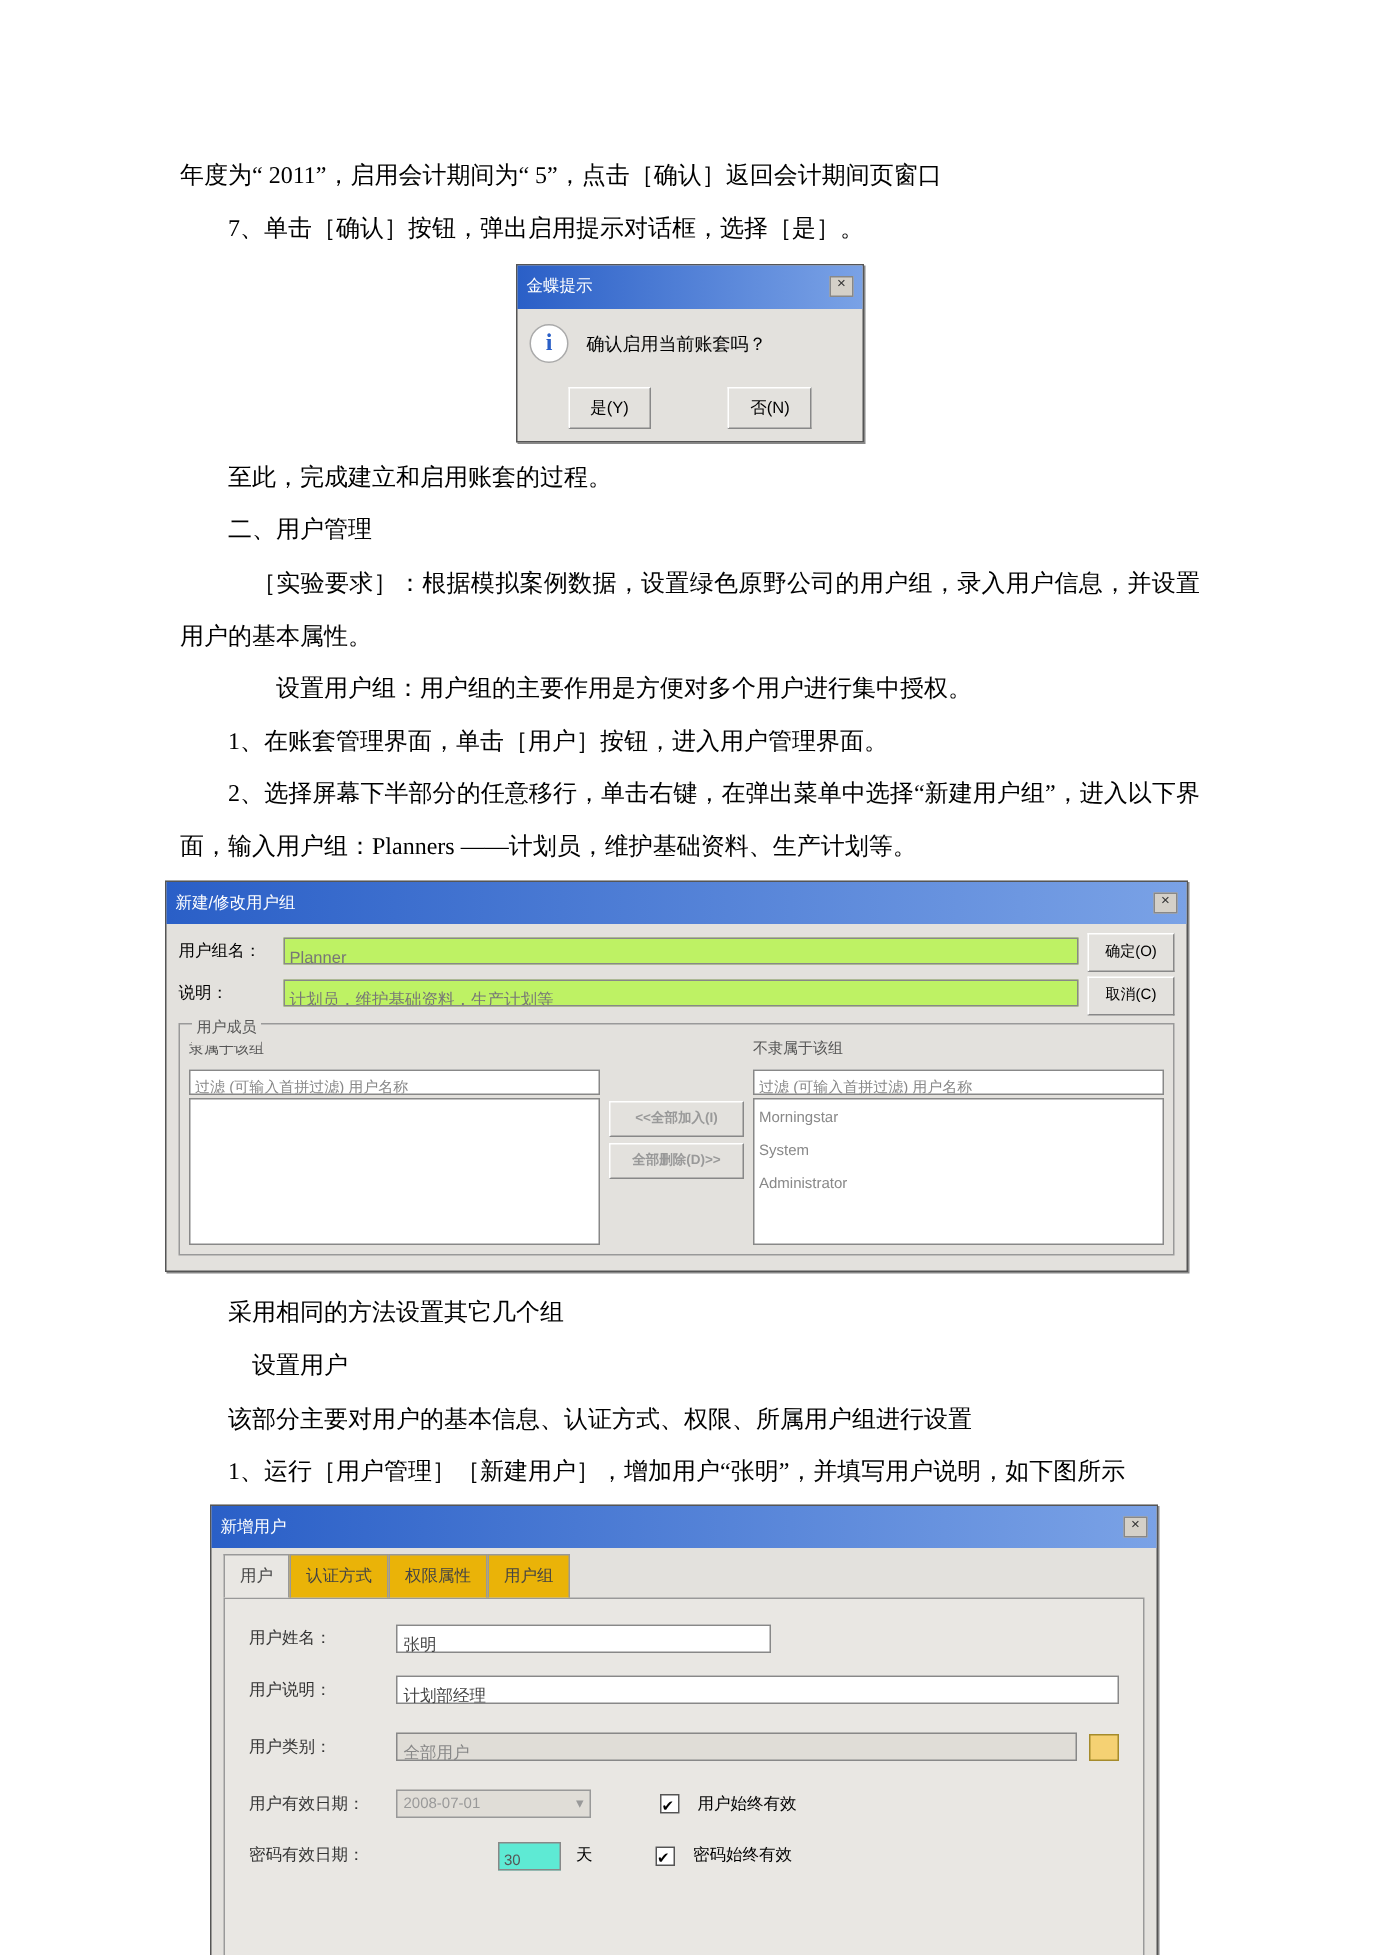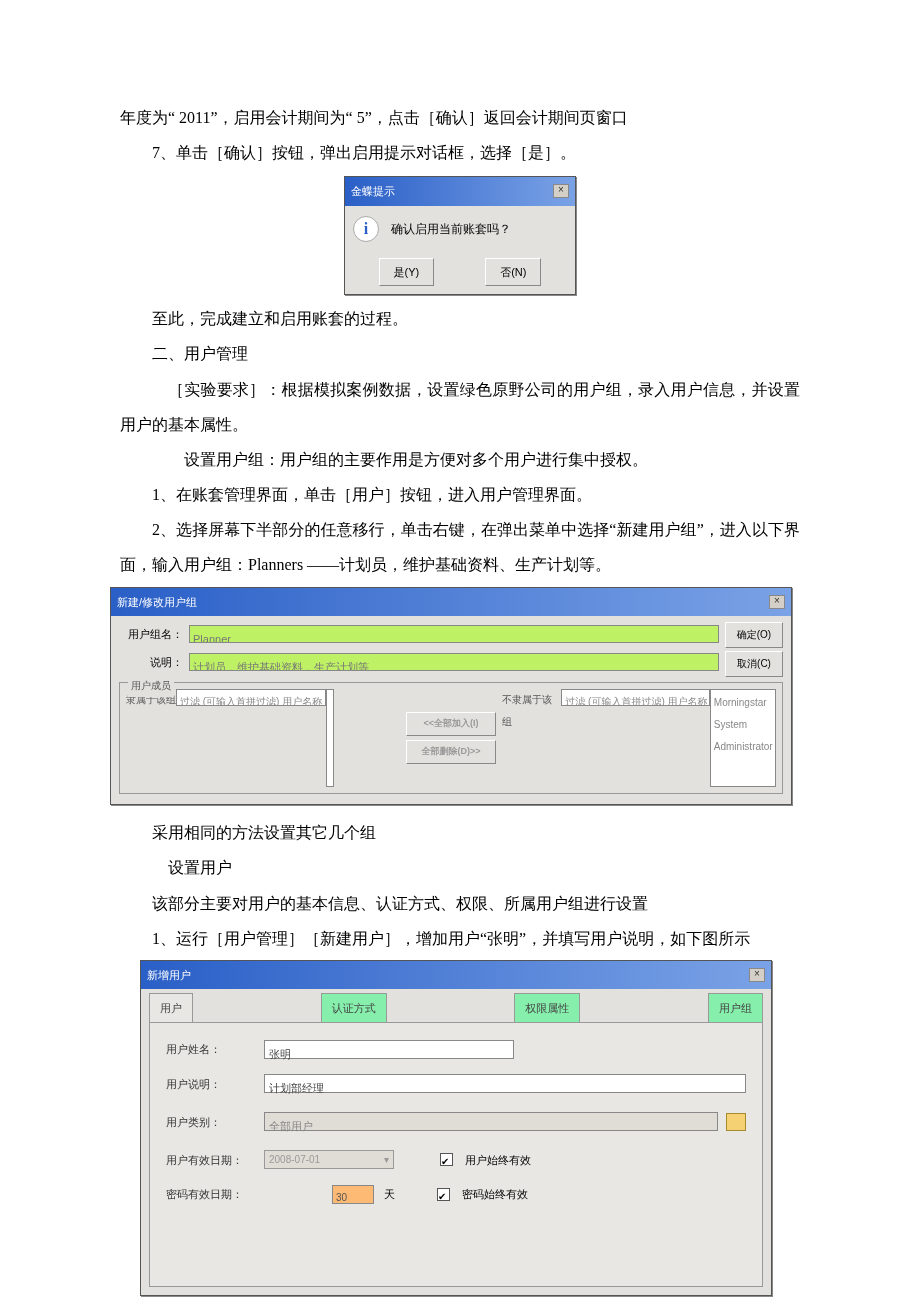--- a/index.html
+++ b/index.html
@@ -70,54 +70,54 @@
 
   
   .dlg-confirm { width:230px; }
   .dlg-confirm .body { padding:10px 8px; display:flex; align-items:center; gap:12px; }
   .dlg-confirm .btnrow { display:flex; justify-content:space-around; padding:6px 8px 8px; }
 
   
   .dlg-group { width:680px; }
   .dlg-group .body { padding:6px 8px 10px; }
   .dlg-group .row { display:flex; align-items:center; gap:6px; margin-bottom:4px; }
-  .dlg-group .lbl { width:64px; font-size:11px;text-align:right; }
+  .dlg-group .lbl { width:64px; font-size:11px; }
   .dlg-group .field { flex:1; background:#bef264; border:1px solid #888; height:14px; padding:1px 3px; font-size:11px; color:#777; overflow:hidden; white-space:nowrap; }
   .dlg-group .sidebtns { width:58px; display:flex; flex-direction:column; gap:3px; }
   .dlg-group .sidebtns .wbtn { padding:1px 4px; font-size:10px; text-align:center; }
   .dlg-group .toprow { display:flex; gap:6px; }
   .dlg-group .toprow .left { flex:1; }
   .dlg-group .groupbox {
     border:1px solid #999; padding:6px; background:#e3e1dd; position:relative; margin-top:4px;
   }
   .dlg-group .groupbox .legend { position:absolute; top:-8px; left:8px; background:#e3e1dd; font-size:10px; padding:0 3px; color:#555;}
   .dlg-group .cols { display:flex; }
-  .dlg-group .col { flex:1; display:flex; flex-direction:row; }
+  .dlg-group .col { flex:1; display:flex; flex-direction:column; }
   .dlg-group .col-mid { width:90px; flex:none; display:flex; flex-direction:column; justify-content:center; gap:4px; padding:0 6px;}
   .dlg-group .col-mid .wbtn { font-size:9px; padding:1px 2px; text-align:center; color:#999;font-weight:bold;}
   .dlg-group .col .sub { font-size:10px; color:#555; margin-bottom:2px;}
   .dlg-group .listarea { background:#fff; border:1px solid #888; height:92px; font-size:10px; color:#888; padding:2px 3px; white-space:pre; overflow:hidden;}
   .dlg-group .filter { background:#fff; border:1px solid #888; height:13px; padding:1px 3px; font-size:10px; color:#888; margin-bottom:2px; overflow:hidden; white-space:nowrap;}
 
   
   .dlg-user { width:630px; }
   .dlg-user .body { padding:4px 8px 8px; }
-  .dlg-user .tabs { font-size:11px; color:#444; display:flex; gap:0;justify-content:space-between; }
-  .dlg-user .tab { padding:2px 10px; background:#86efac; border:1px solid #999; border-bottom:none; }
+  .dlg-user .tabs { font-size:11px; color:#444; display:flex; gap:0; }
+  .dlg-user .tab { padding:2px 10px; background:#eab308; border:1px solid #999; border-bottom:none; }
   .dlg-user .tab.active { background:#e9e7e3; }
   .dlg-user .tabpage { border:1px solid #999; background:#e9e7e3; padding:14px 16px 70px; }
   .dlg-user .frow { display:flex; align-items:center; margin-bottom:10px; gap:8px; }
   .dlg-user .flbl { width:90px; font-size:11px; color:#333; }
   .dlg-user .finput { flex:1; background:#fff; border:1px solid #888; height:15px; font-size:11px; padding:1px 4px; color:#444;}
   .dlg-user .finput.gray { background:#e0ddd7; color:#888;}
   .dlg-user .foldericon { width:18px; height:16px; background:#f5d173; border:1px solid #a58b2b; }
   .chk { display:inline-block; width:11px; height:11px; background:#fff; border:1px solid #555; position:relative; margin-right:4px; vertical-align:middle;}
   .chk.checked::after { content:"✔"; position:absolute; top:-3px; left:0; font-size:10px; color:#000;}
   .dlg-user .dateinput { width:120px; background:#e0ddd7; border:1px solid #999; height:15px; font-size:10px; color:#999; padding:1px 4px; display:inline-flex; align-items:center; justify-content:space-between;}
-  .dlg-user .smallnum { width:34px; background:#fdba74; border:1px solid #888; height:15px; font-size:10px; padding:1px 3px; color:#555; display:inline-block;}
+  .dlg-user .smallnum { width:34px; background:#5eead4; border:1px solid #888; height:15px; font-size:10px; padding:1px 3px; color:#555; display:inline-block;}
 </style>
 </head>
 <body>
 
 <div class="para">年度为“ 2011”，启用会计期间为“ 5”，点击［确认］返回会计期间页窗口</div>
 <div class="para indent1">7、单击［确认］按钮，弹出启用提示对话框，选择［是］。</div>
 
 <div class="center">
   <div class="dlg dlg-confirm">
     <div class="dlg-title">

